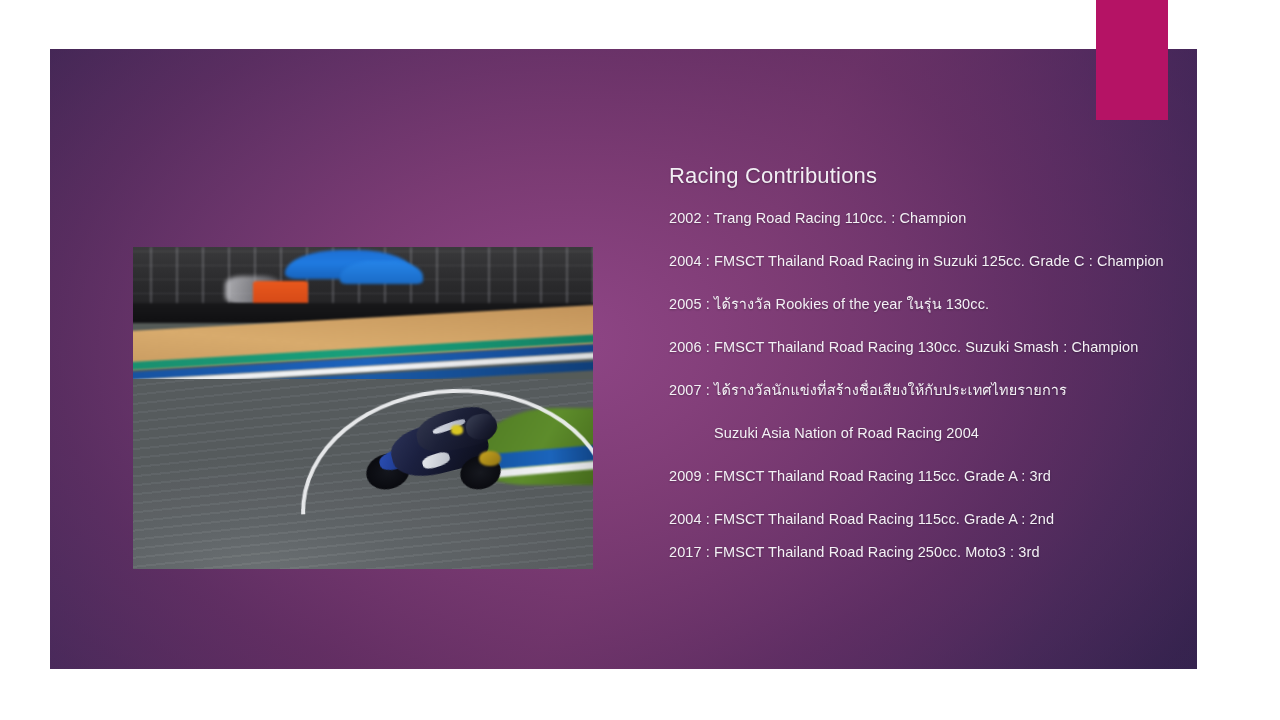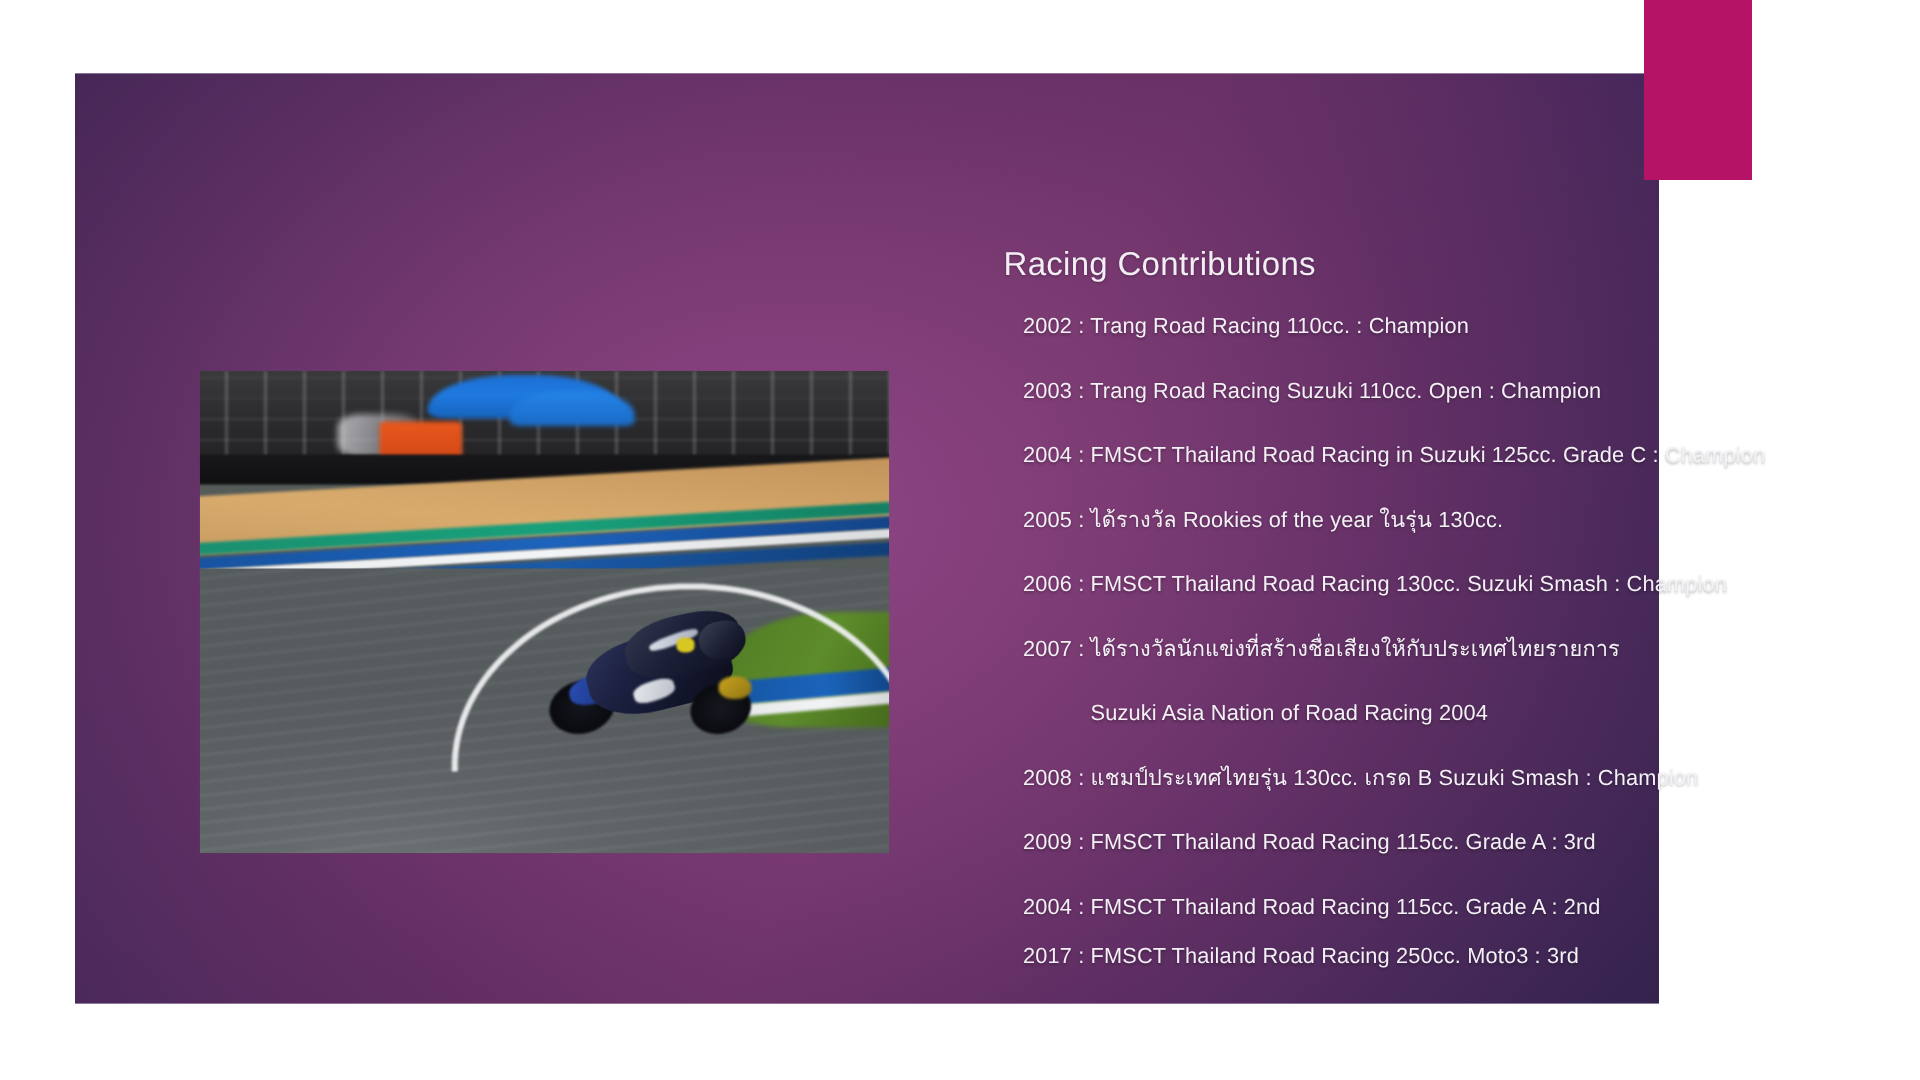--- a/index.html
+++ b/index.html
@@ -14,21 +14,21 @@
     overflow: hidden;
     font-family: "Liberation Sans", sans-serif;
     -webkit-font-smoothing: antialiased;
   }
 
   
   .slide-panel {
     position: absolute;
     left: 50px;
     top: 49px;
-    width: 1056px;
+    width: 1147px;
     height: 620px;
     background:
       radial-gradient(115% 150% at 44% 47%,
           rgba(146, 71, 136, 0.95) 0%,
           rgba(128, 61, 118, 0.90) 18%,
           rgba(104, 48, 100, 0.72) 38%,
           rgba(74, 36, 80, 0.40) 58%,
           rgba(45, 33, 70, 0.10) 78%,
           rgba(40, 33, 72, 0) 100%),
       linear-gradient(118deg,
@@ -301,21 +301,21 @@
   .bullet-list {
     list-style: none;
     margin: 0;
     padding: 0;
   }
   .bullet-item {
     color: #f4f1f6;
     font-size: 14.5px;
     font-weight: 400;
     line-height: 19px;
-    margin: 0 0 24px 13px;
+    margin: 0 0 24px 0;
     letter-spacing: 0.1px;
     text-shadow: 0 1px 2px rgba(0,0,0,0.30);
     white-space: pre;
   }
   .bullet-item.tight { margin-bottom: 14px; }
   .bullet-item.indent { padding-left: 45px; }
   .bullet-item:last-child { margin-bottom: 0; }
 </style>
 </head>
 <body>
@@ -356,27 +356,25 @@
         <div class="bk-helmet"></div>
         <div class="bk-knee"></div>
       </div>
     </div>
   </div>
 
   <div class="text-col">
     <h1 class="slide-title">Racing Contributions</h1>
     <ul class="bullet-list">
         <li class="bullet-item">2002 : Trang Road Racing 110cc. : Champion</li>
-        <li class="bullet-item">2003 : Trang Road Racing Suzuki 110cc. Open : Champion</li>
         <li class="bullet-item">2004 : FMSCT Thailand Road Racing in Suzuki 125cc. Grade C : Champion</li>
         <li class="bullet-item">2005 : ได้รางวัล Rookies of the year ในรุ่น 130cc.</li>
         <li class="bullet-item">2006 : FMSCT Thailand Road Racing 130cc. Suzuki Smash : Champion</li>
         <li class="bullet-item">2007 : ได้รางวัลนักแข่งที่สร้างชื่อเสียงให้กับประเทศไทยรายการ</li>
         <li class="bullet-item indent">Suzuki Asia Nation of Road Racing 2004</li>
-        <li class="bullet-item">2008 : แชมป์ประเทศไทยรุ่น 130cc. เกรด B Suzuki Smash : Champion</li>
         <li class="bullet-item">2009 : FMSCT Thailand Road Racing 115cc. Grade A : 3rd</li>
         <li class="bullet-item tight">2004 : FMSCT Thailand Road Racing 115cc. Grade A : 2nd</li>
         <li class="bullet-item">2017 : FMSCT Thailand Road Racing 250cc. Moto3 : 3rd</li>
       </ul>
   </div>
 
 </div>
 
 <div class="accent-bar"></div>
 

